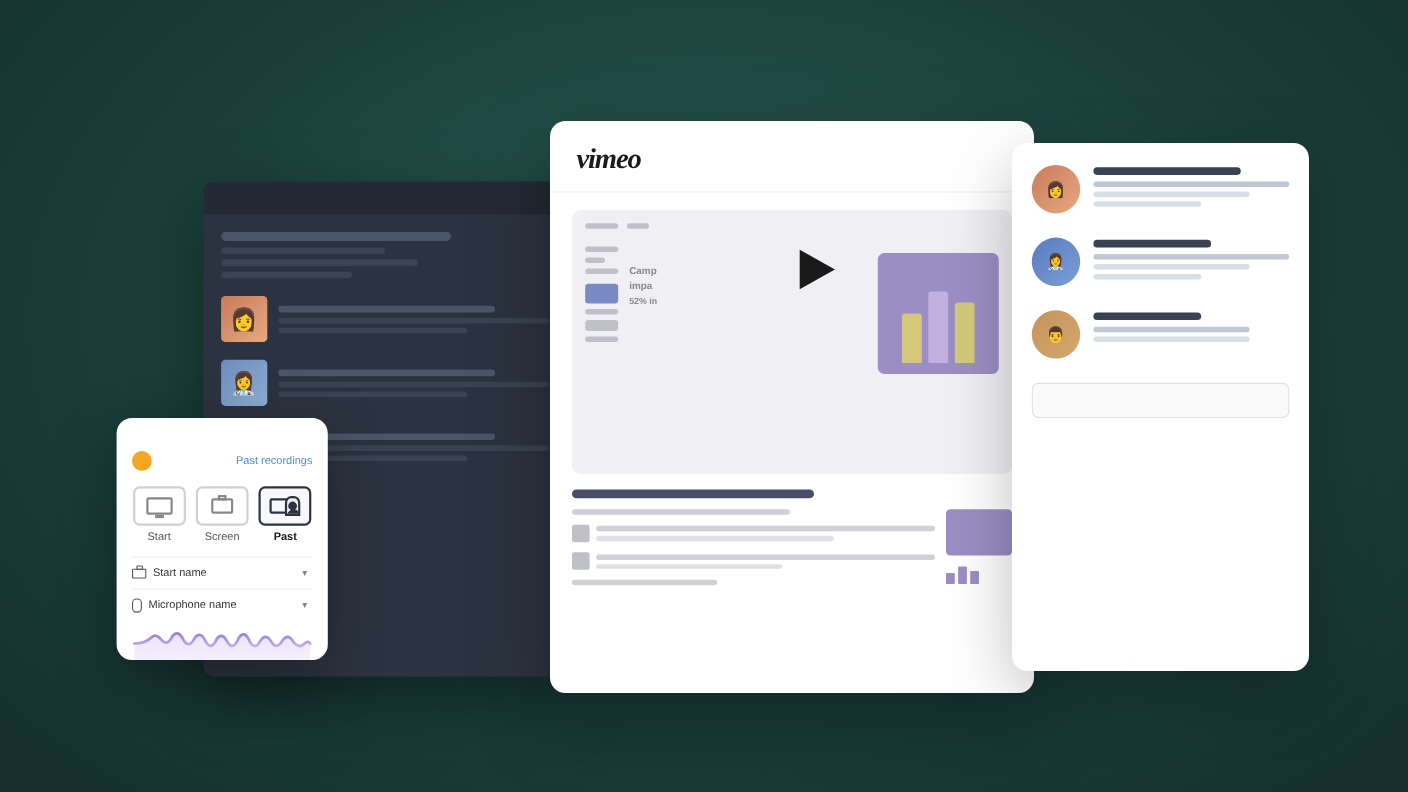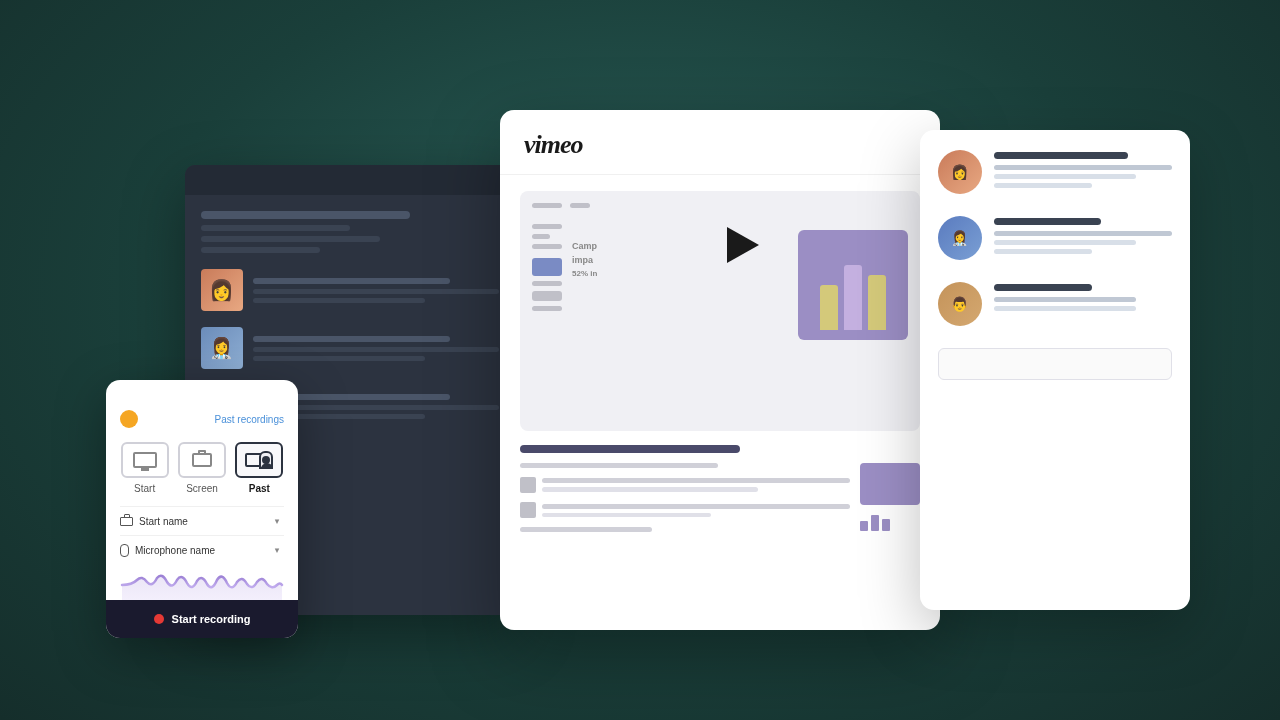--- a/index.html
+++ b/index.html
@@ -653,17 +653,13 @@
           <stop offset="0%" stop-color="#9b7fd4"></stop>
           <stop offset="100%" stop-color="#c4b0f0"></stop>
         </linearGradient>
       </defs>
       <path d="M0,15 Q10,15 15,10 Q20,5 25,12 Q30,18 35,8 Q40,2 45,12 Q50,20 55,10 Q60,3 65,13 Q70,22 75,11 Q80,4 85,14 Q90,22 95,10 Q100,2 105,13 Q110,22 115,12 Q120,5 125,14 Q130,21 135,12 Q140,5 145,14 Q150,20 155,15 Q158,12 160,15" fill="none" stroke="url(#waveGrad)" stroke-width="2.5" stroke-linecap="round"></path>
       <path d="M0,15 Q10,15 15,10 Q20,5 25,12 Q30,18 35,8 Q40,2 45,12 Q50,20 55,10 Q60,3 65,13 Q70,22 75,11 Q80,4 85,14 Q90,22 95,10 Q100,2 105,13 Q110,22 115,12 Q120,5 125,14 Q130,21 135,12 Q140,5 145,14 Q150,20 155,15 Q158,12 160,15
             L160,30 L0,30 Z" fill="url(#waveGrad)" opacity="0.2"></path>
     </svg>
   </div>
 
-  <button class="rw-start-btn">
-    <div class="rw-rec-dot"></div>
-    <span>Start recording</span>
-  </button>
 </div>
 
 </body></html>

